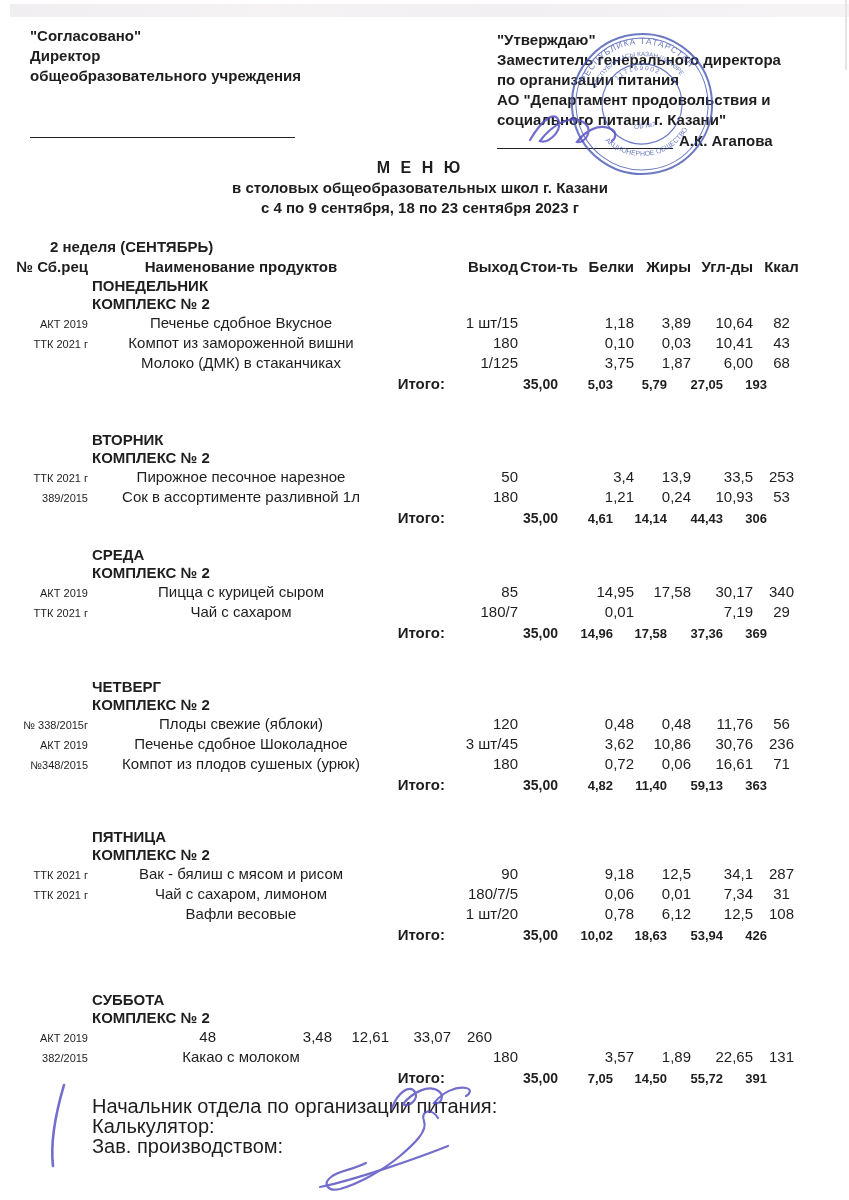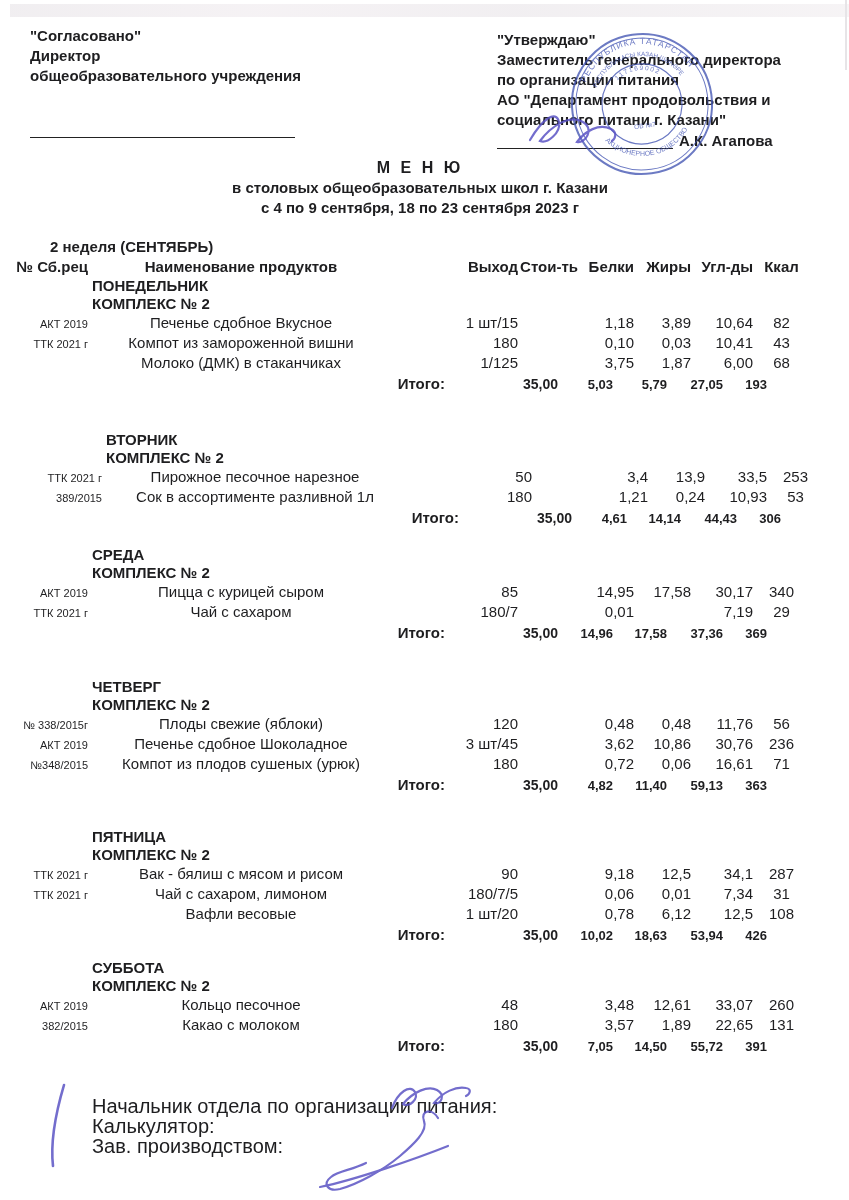--- a/index.html
+++ b/index.html
@@ -43,25 +43,25 @@
   .c-kkal{width:57px;text-align:center;}
   .day-title{height:18px;line-height:18px;padding-left:92px;font-size:15px;font-weight:700;}
   .totals-row{height:21px;line-height:21px;font-size:13px;font-weight:700;}
   .t-label{width:445px;text-align:right;font-size:15px;}
   .t-stoi{width:113px;text-align:right;font-size:14px;}
   .t-belki{width:55px;text-align:right;}
   .t-zhiry{width:54px;text-align:right;}
   .t-ugl{width:56px;text-align:right;}
   .t-kkal{width:44px;text-align:right;}
   .day-section:nth-of-type(1){margin-top:0;}
-  .day-section:nth-of-type(2){margin-top:37px;margin-left:14px;}
+  .day-section:nth-of-type(2){margin-top:37px;}
   .day-section:nth-of-type(3){margin-top:18px;}
   .day-section:nth-of-type(4){margin-top:35px;}
   .day-section:nth-of-type(5){margin-top:33px;}
-  .day-section:nth-of-type(6){margin-top:14px;}
+  .day-section:nth-of-type(6){margin-top:46px;}
 
   
   .footer{position:absolute;top:1096px;left:92px;font-size:20px;line-height:20px;}
 
   
   .stamp{position:absolute;left:568px;top:30px;width:148px;height:148px;opacity:.78;transform:rotate(-8deg);}
   .ink{position:absolute;left:0;top:0;width:849px;height:1200px;pointer-events:none;}
 </style>
 </head>
 <body>
@@ -325,21 +325,20 @@
             <div class="c t-zhiry">18,63</div>
             <div class="c t-ugl">53,94</div>
             <div class="c t-kkal">426</div>
           </div>
         </div>
         <div class="day-section">
           <div class="day-title">СУББОТА</div>
           <div class="day-title">КОМПЛЕКС № 2</div>
           <div class="row item-row">
             <div class="c c-code">АКТ 2019</div>
-            <div class="c c-name">Кольцо песочное</div>
             <div class="c c-vyhod">48</div>
             <div class="c c-stoi"></div>
             <div class="c c-belki">3,48</div>
             <div class="c c-zhiry">12,61</div>
             <div class="c c-ugl">33,07</div>
             <div class="c c-kkal">260</div>
           </div>
           <div class="row item-row">
             <div class="c c-code">382/2015</div>
             <div class="c c-name">Какао с молоком</div>

